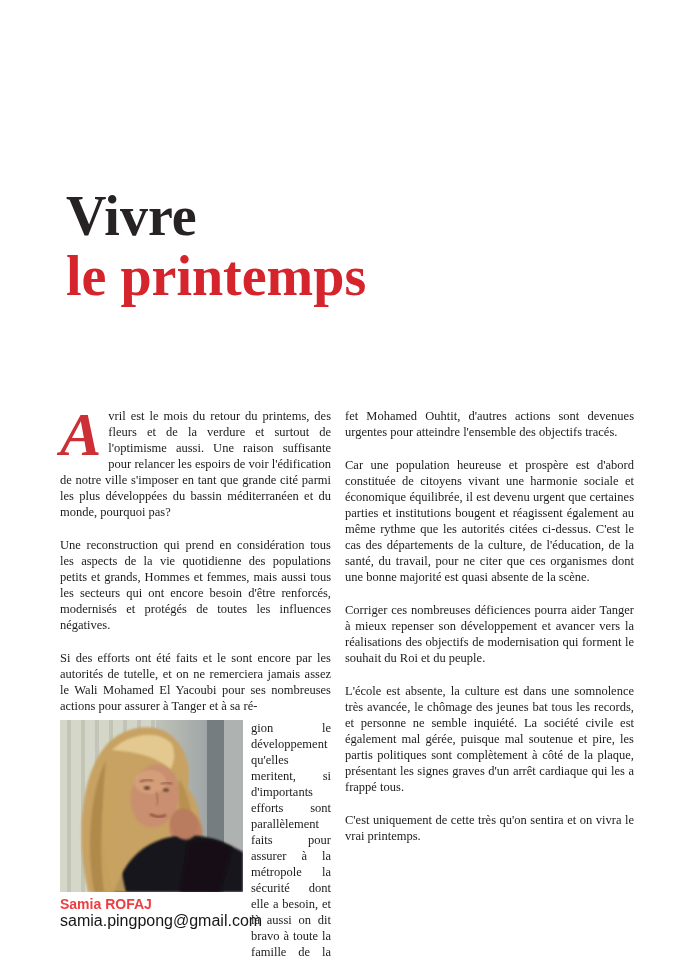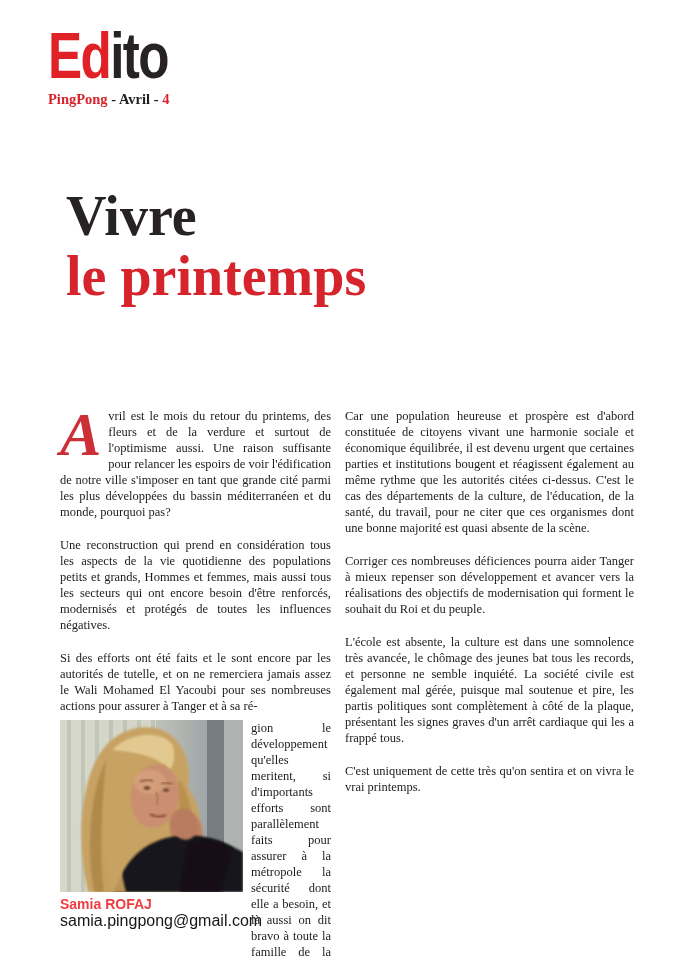--- a/index.html
+++ b/index.html
@@ -41,28 +41,20 @@
   .cap-name  { margin-top:4px; font-family:"Liberation Sans", sans-serif; font-weight:bold;
                font-size:14px; color:#ee3d41; text-align:left; padding-right:34px; white-space:nowrap; }
   .cap-email { font-family:"Liberation Sans", sans-serif; font-size:16px; color:#161616;
                text-align:right; padding-right:40px; white-space:nowrap; }
 </style>
 </head>
 <body>
 
 <div class="page">
 
-  <div class="header">
-    <div class="brand">
-      <span class="red">Ed</span><span class="dark">ito</span>
-    </div>
-    <div class="tagline">
-      <span class="mag">PingPong</span><span class="sep"> - Avril - </span><span class="issue">4</span>
-    </div>
-  </div>
 
   <div class="title">
     <div>Vivre</div>
     <div class="t-red">le printemps</div>
   </div>
 
   <div class="body-cols">
 
     <div class="col1">
       <p>
@@ -119,20 +111,21 @@
             <path d="M60,44 C54,90 58,140 66,172 L44,172 C38,126 42,70 52,42 Z" fill="#c9a360" opacity="0.9" filter="url(#soft)"></path>
           </svg>
           <div class="cap-name">Samia ROFAJ</div>
           <div class="cap-email">samia.pingpong@gmail.com</div>
         </div>
         <div class="wrap-text">gion le développement qu'elles meritent, si d'importants efforts sont parallèlement faits pour assurer à la métropole la sécurité dont elle a besoin, et là aussi on dit bravo à toute la famille de la sûreté nationale, avec à sa tête le pré-</div>
       </div>
     </div>
 
     <div class="col2">
+      <p>fet Mohamed Ouhtit, d'autres actions sont devenues urgentes pour atteindre l'ensemble des objectifs tracés.</p>
       <p>Car une population heureuse et prospère est d'abord constituée de citoyens vivant une harmonie sociale et économique équilibrée, il est devenu urgent que certaines parties et institutions bougent et réagissent également au même rythme que les autorités citées ci-dessus. C'est le cas des départements de la culture, de l'éducation, de la santé, du travail, pour ne citer que ces organismes dont une bonne majorité est quasi absente de la scène.</p>
       <p>Corriger ces nombreuses déficiences pourra aider Tanger à mieux repenser son développement et avancer vers la réalisations des objectifs de modernisation qui forment le souhait du Roi et du peuple.</p>
       <p>L'école est absente, la culture est dans une somnolence très avancée, le chômage des jeunes bat tous les records, et personne ne semble inquiété. La société civile est également mal gérée, puisque mal soutenue et pire, les partis politiques sont complètement à côté de la plaque, présentant les signes graves d'un arrêt cardiaque qui les a frappé tous.</p>
       <p>C'est uniquement de cette très qu'on sentira et on vivra le vrai printemps.</p>
     </div>
 
   </div>
 </div>
 
 </body></html>

